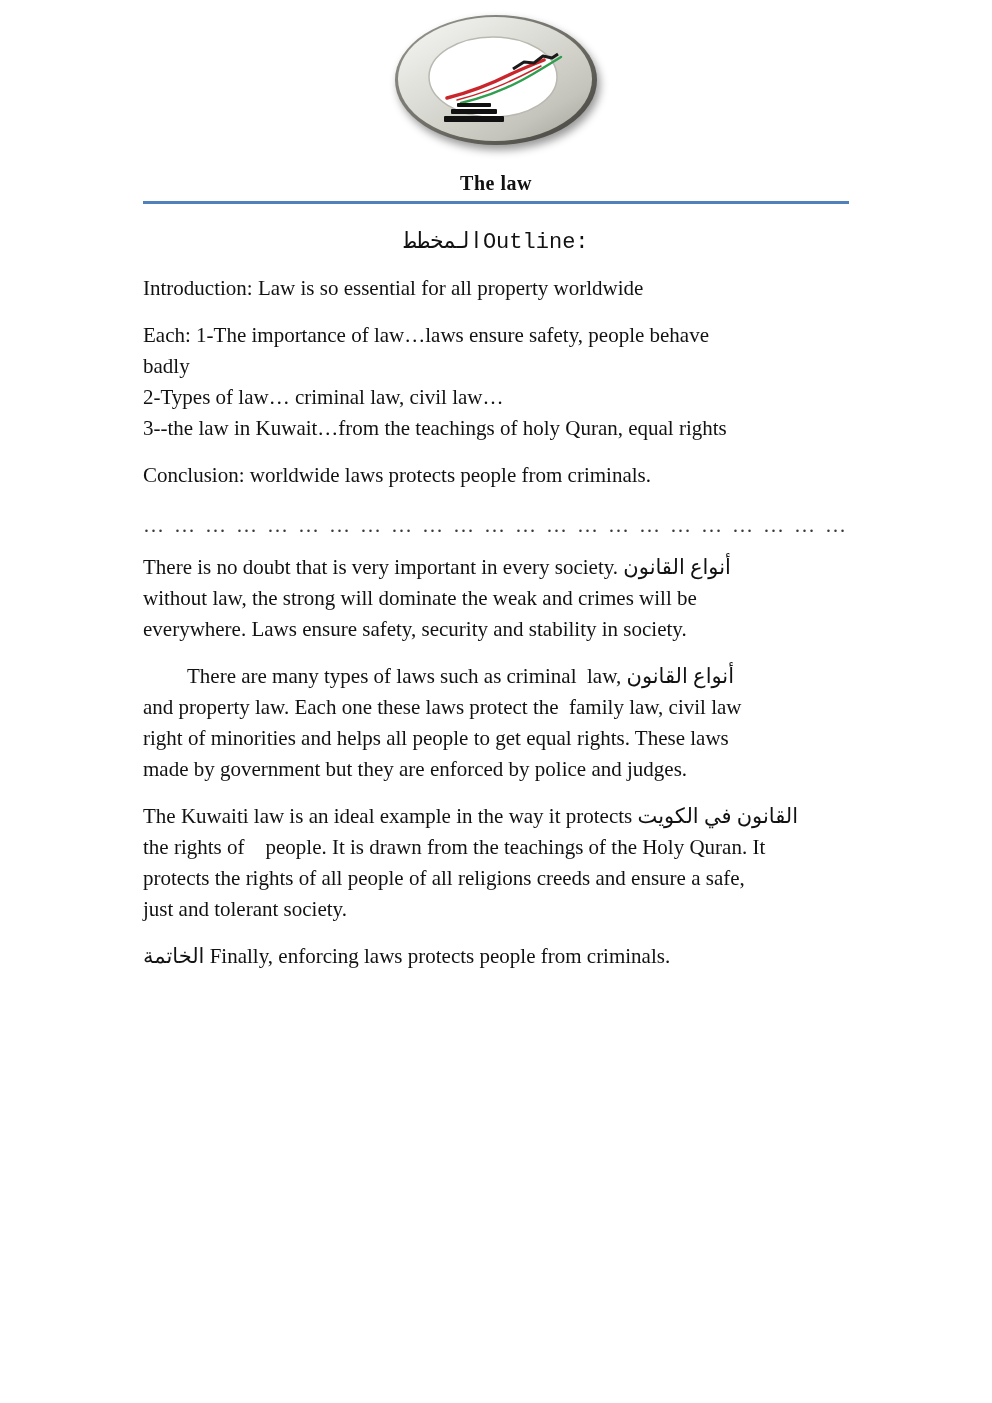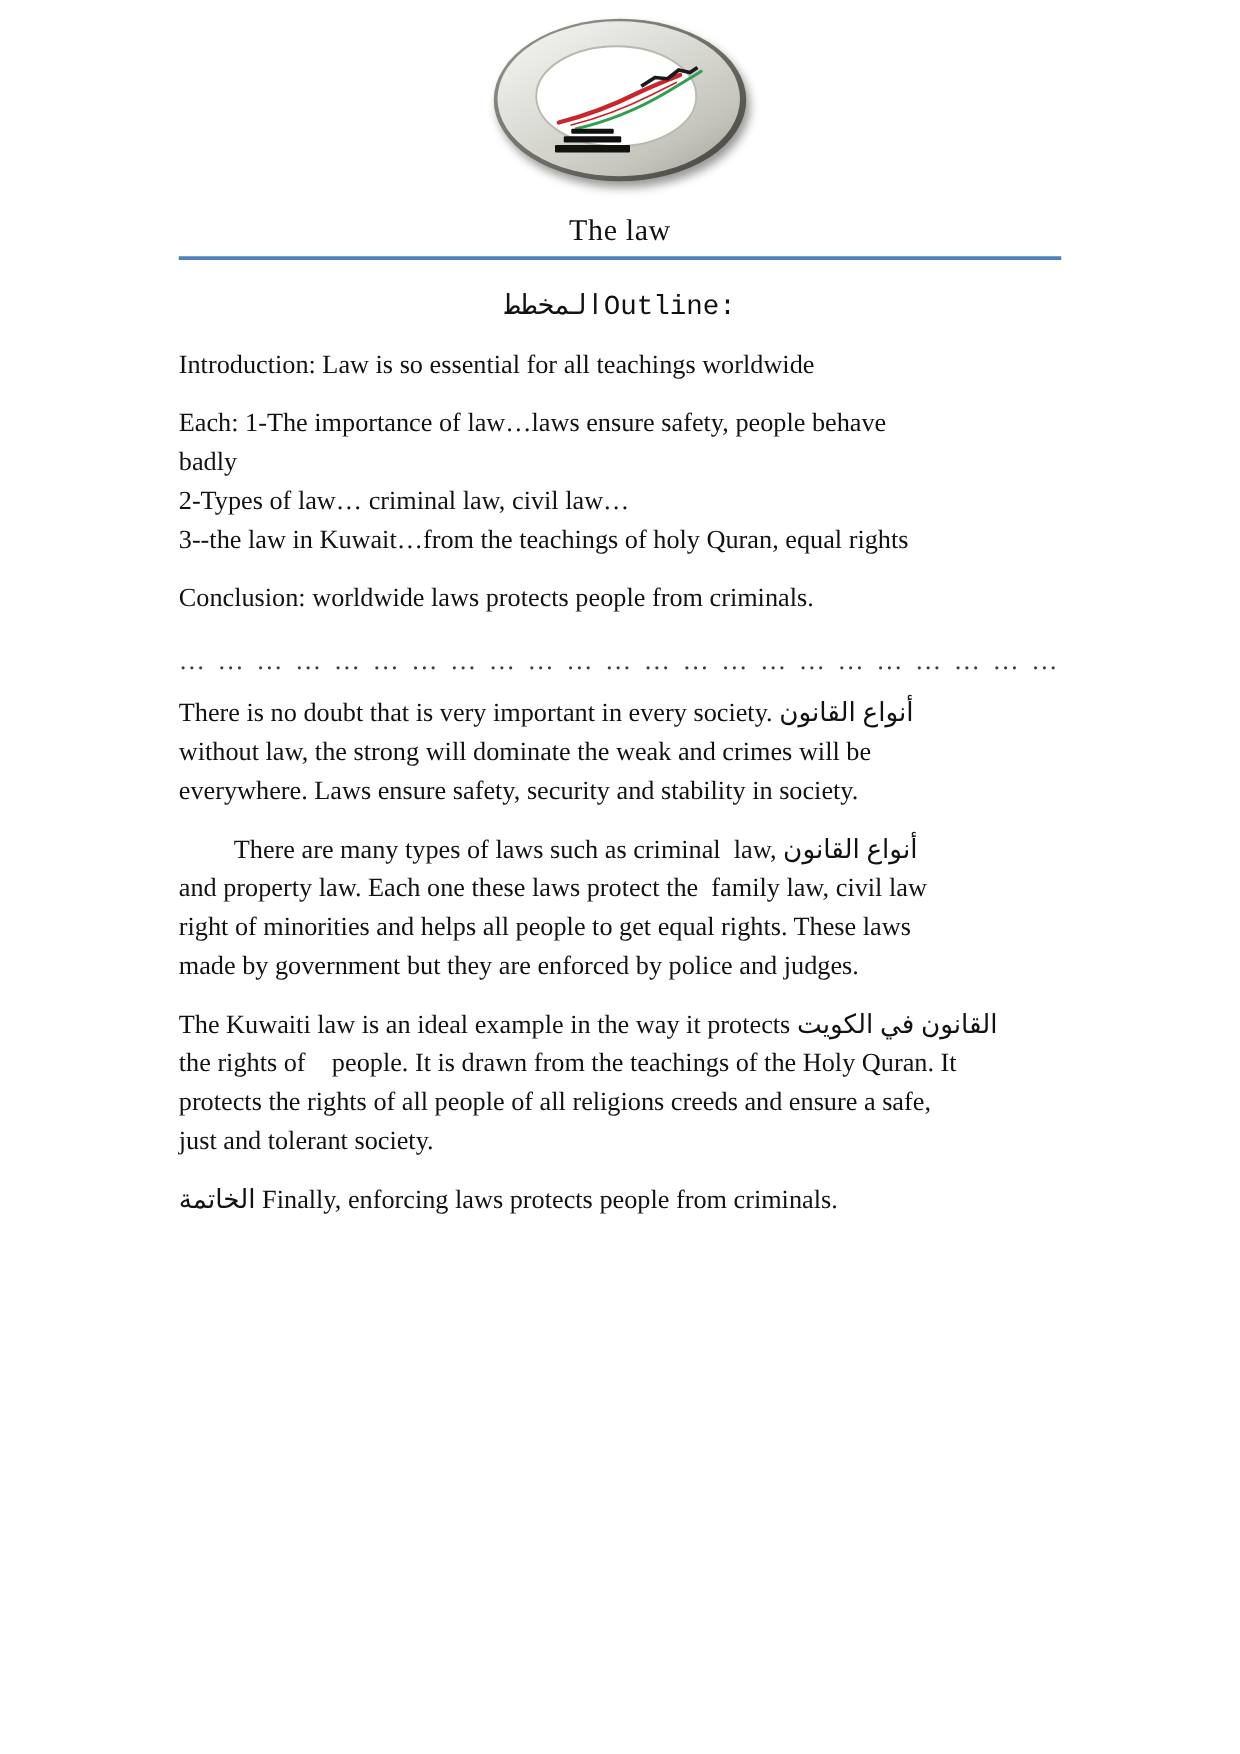--- a/index.html
+++ b/index.html
@@ -9,21 +9,21 @@
     color: #121212;
     position: relative;
   }
   .page { width: 706px; margin: 0 auto; }
 
   .logo-wrap { text-align: center; padding-top: 8px; height: 150px; }
   .logo-wrap svg { filter: drop-shadow(3px 5px 4px rgba(0,0,0,0.40)); }
 
   .doc-title {
     text-align: center;
-    font-size: 24px; font-weight: normal;
+    font-size: 20px; font-weight: bold;
     margin: 14px 0 6px 0;
     letter-spacing: 0.5px;
   }
   .title-rule { height: 3px; background: #4f81bd; margin-bottom: 18px; }
 
   .outline-heading {
     text-align: center;
     font-size: 22px;
     margin: 24px 0 18px 0;
     font-family: Liberation Mono, monospace;
@@ -85,21 +85,21 @@
       <rect x="66" y="101" width="46" height="5" rx="1" fill="#111111"></rect>
       <rect x="59" y="108" width="60" height="6" rx="1" fill="#111111"></rect>
     </svg>
   </div>
 
   <h1 class="doc-title">The law</h1>
   <div class="title-rule" style="background: rgb(79, 129, 189);"></div>
 
   <p class="outline-heading">المخططOutline:</p>
 
-  <p class="para"><span class="lbl">Introduction</span><span>: Law is so essential for all teachings worldwide</span></p>
+  <p class="para"><span class="lbl">Introduction</span><span>: Law is so essential for all property worldwide</span></p>
 
   <p class="para"><span class="lbl">Each</span><span>: 1-The importance of law…laws ensure safety, people behave
 badly
 2-Types of law… criminal law, civil law…
 3--the law in Kuwait…from the teachings of holy Quran, equal rights</span></p>
 
   <p class="para"><span class="lbl">Conclusion:</span><span> worldwide laws protects people from criminals.</span></p>
 
   <p class="dots">………………………………………………………………………………………………………………………………………………………………………………………………………</p>
 

